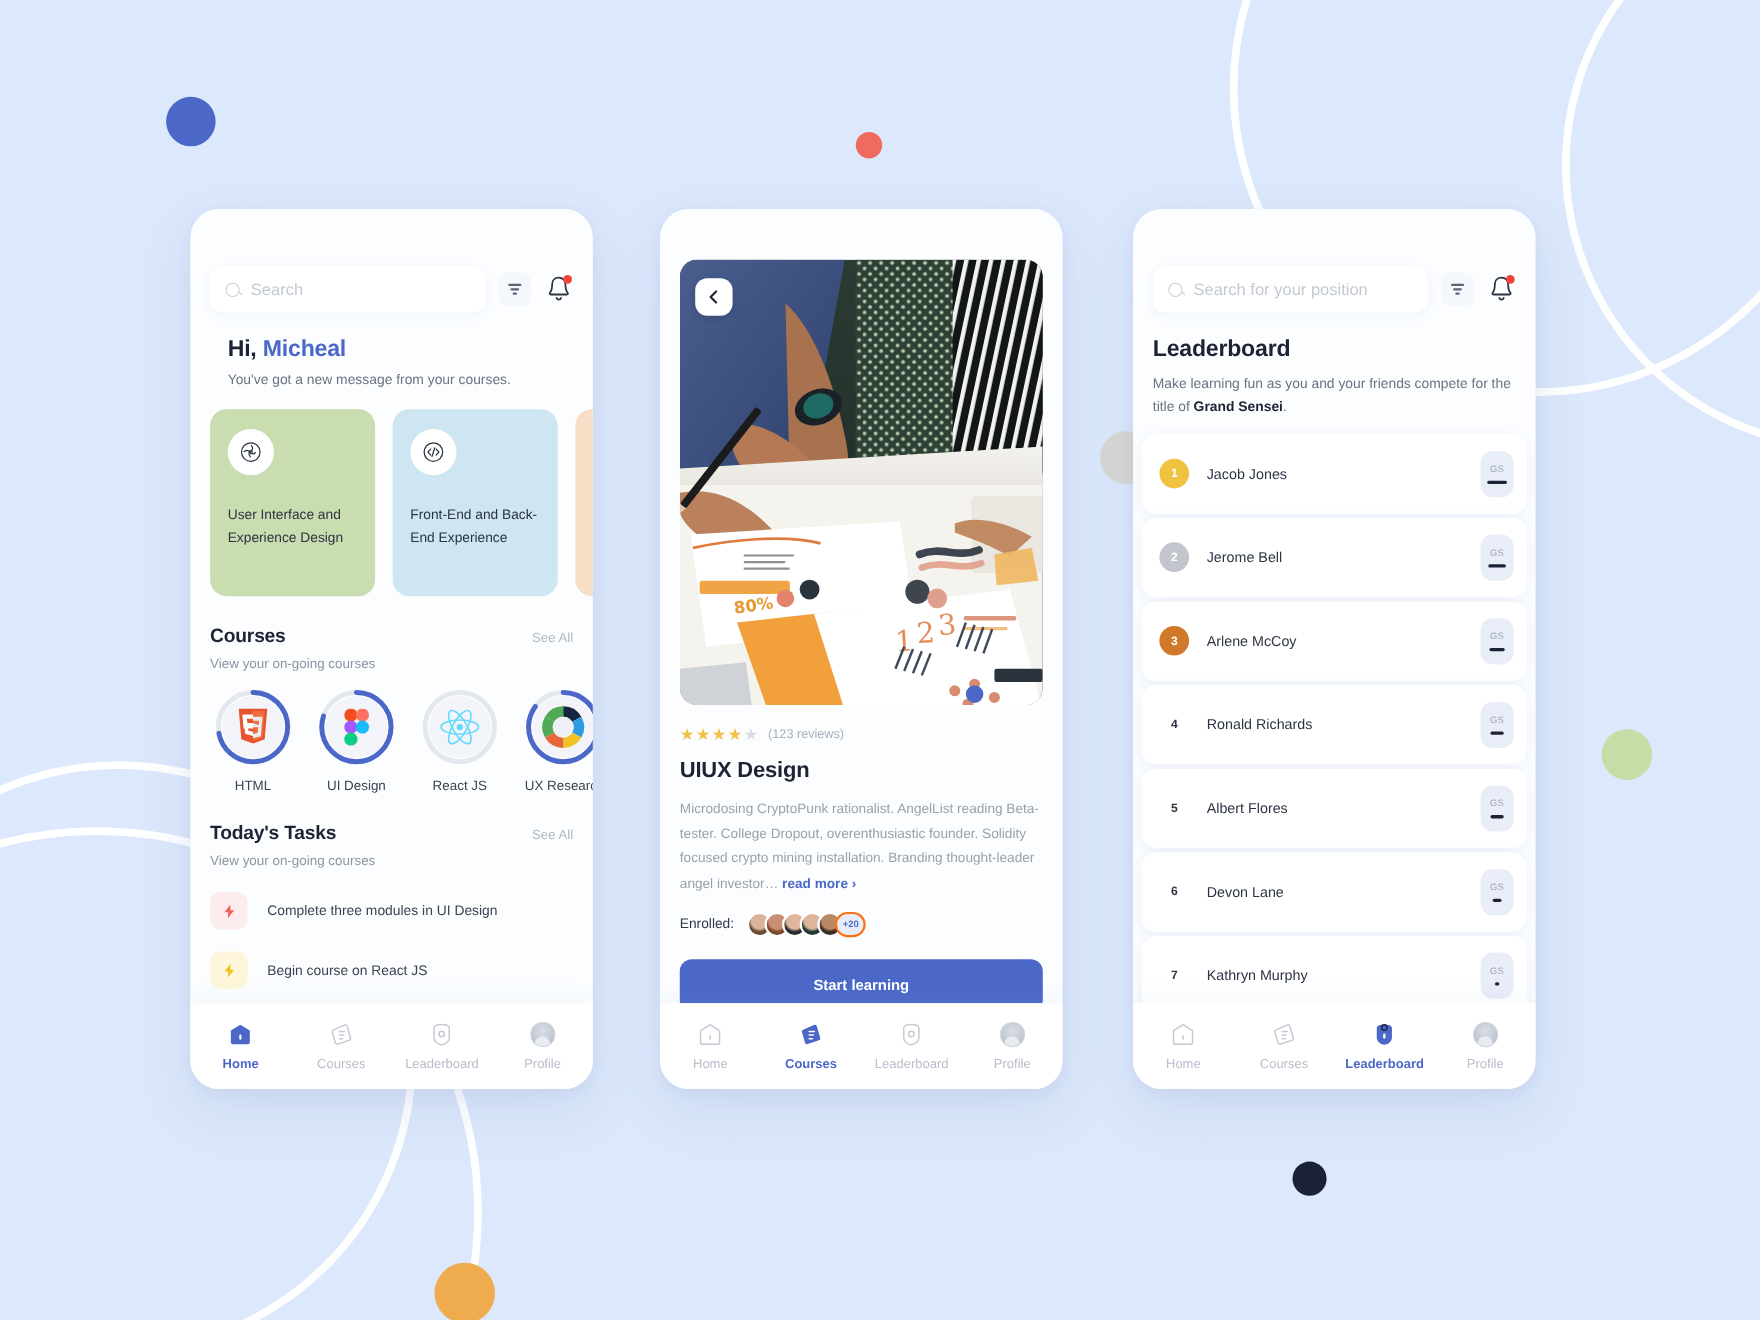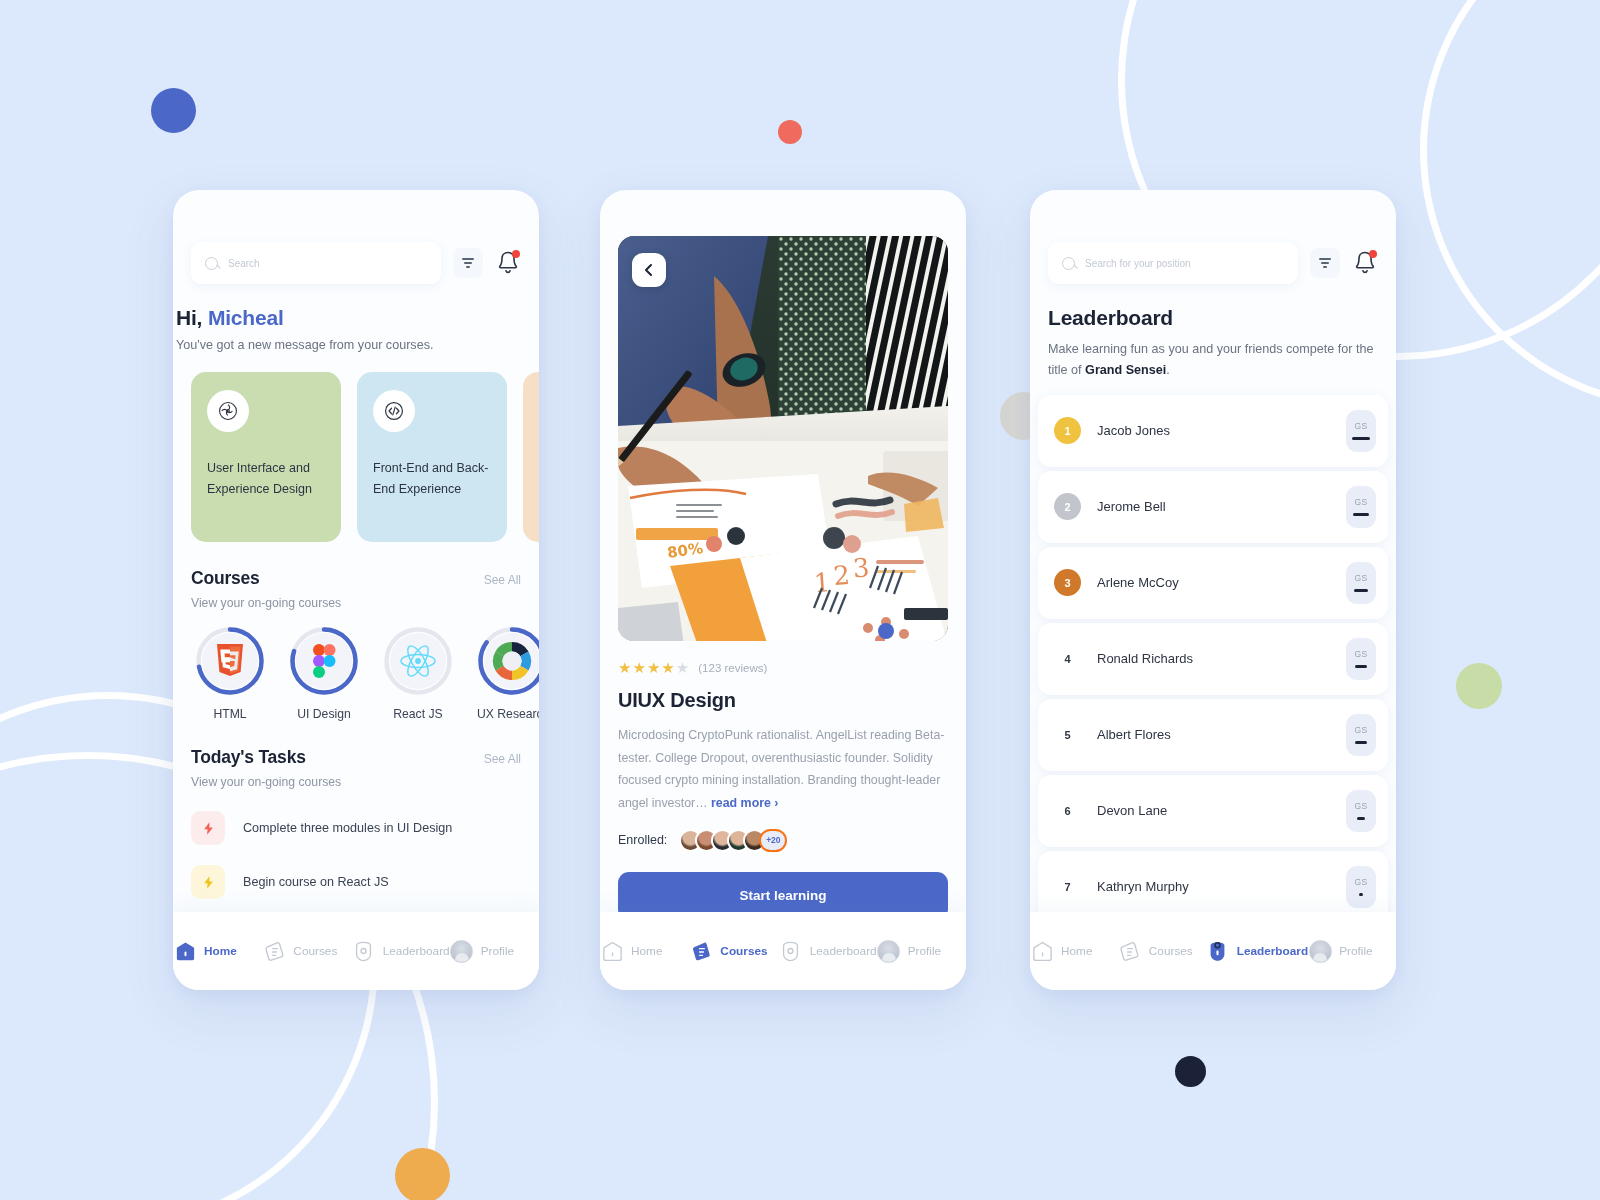--- a/index.html
+++ b/index.html
@@ -39,38 +39,38 @@
   .searchrow { display: flex; align-items: center; gap: 12px; padding: 52px 18px 0 18px; }
   .searchbox {
     flex: 1; height: 42px; background: #fff; border-radius: 11px;
     display: flex; align-items: center; padding: 0 6px 0 14px;
     box-shadow: 0 3px 10px rgba(120,150,200,.09);
   }
   .searchbox .mag { width: 13px; height: 13px; border: 1.4px solid #c9cfd8; border-radius: 50%; position: relative; flex: none; }
   .searchbox .mag::after { content:""; position:absolute; width:5px; height:1.4px; background:#c9cfd8; transform:rotate(45deg); right:-4px; bottom:1px; }
   .searchbox input {
     flex: 1; border: 0; outline: 0; background: transparent; margin-left: 10px;
-    font-family: "Liberation Sans", sans-serif; font-size: 10px; color: #5d6470;
+    font-family: "Liberation Sans", sans-serif; font-size: 15px; color: #5d6470;
   }
   .searchbox input::placeholder { color: #c3c9d2; }
   .filterbtn {
     width: 30px; height: 30px; border-radius: 8px; background: #f4f7fb;
     display: flex; flex-direction: column; align-items: center; justify-content: center; gap: 2.5px;
     border: 0; cursor: pointer; flex: none;
   }
   .filterbtn i { display: block; height: 1.7px; background: #5a6373; border-radius: 2px; }
   .filterbtn i:nth-child(1) { width: 12px; }
   .filterbtn i:nth-child(2) { width: 8px; }
   .filterbtn i:nth-child(3) { width: 4px; }
   .bellwrap { position: relative; width: 26px; height: 28px; flex: none; cursor: pointer; }
   .bellwrap svg { width: 26px; height: 28px; }
   .bell-badge { position: absolute; right: 1px; top: 1px; width: 8px; height: 8px; border-radius: 50%; background: #f0453a; }
 
   
-  .greet { padding: 22px 18px 0 3px; }
+  .greet { padding: 22px 18px 0 34px; }
   .greet h1 { font-size: 21px; font-weight: bold; color: #1c2334; letter-spacing: -.2px; }
   .greet h1 .name { color: #4b68c8; }
   .greet p { font-size: 12.6px; color: #6b7280; margin-top: 8px; }
 
   
   .cats { display: flex; gap: 16px; padding: 20px 0 0 18px; }
   .cat {
     width: 150px; flex: none; border-radius: 15px; padding: 18px 16px 20px 16px;
     min-height: 170px;
   }
@@ -105,21 +105,21 @@
     width: 34px; height: 34px; border-radius: 9px; flex: none;
     display: flex; align-items: center; justify-content: center; font-size: 16px;
   }
   .task .tlabel { font-size: 12.6px; color: #3b4353; }
 
   
   .nav {
     height: 78px; background: #fff; display: flex; align-items: center;
     box-shadow: 0 -6px 18px rgba(120,150,200,.07); position: relative; z-index: 5;
   }
-  .navitem { flex: 1; display: flex; flex-direction: row; align-items: center; gap: 7px; cursor: pointer; }
+  .navitem { flex: 1; display: flex; flex-direction: column; align-items: center; gap: 7px; cursor: pointer; }
   .navitem .nlabel { font-size: 11.8px; color: #b6bec9; }
   .navitem.active .nlabel { color: #4b68c8; font-weight: bold; }
   .navicon { width: 24px; height: 24px; display: flex; align-items: center; justify-content: center; }
   .avatar-nav {
     width: 23px; height: 23px; border-radius: 50%;
     background: radial-gradient(circle at 50% 35%, #d9dee6 0%, #c2c9d4 60%, #aeb6c3 100%);
     border: 1.3px solid #cfd5de; position: relative; overflow: hidden;
   }
   .avatar-nav::after {
     content:""; position:absolute; left:50%; top:58%; width:14px; height:14px;

